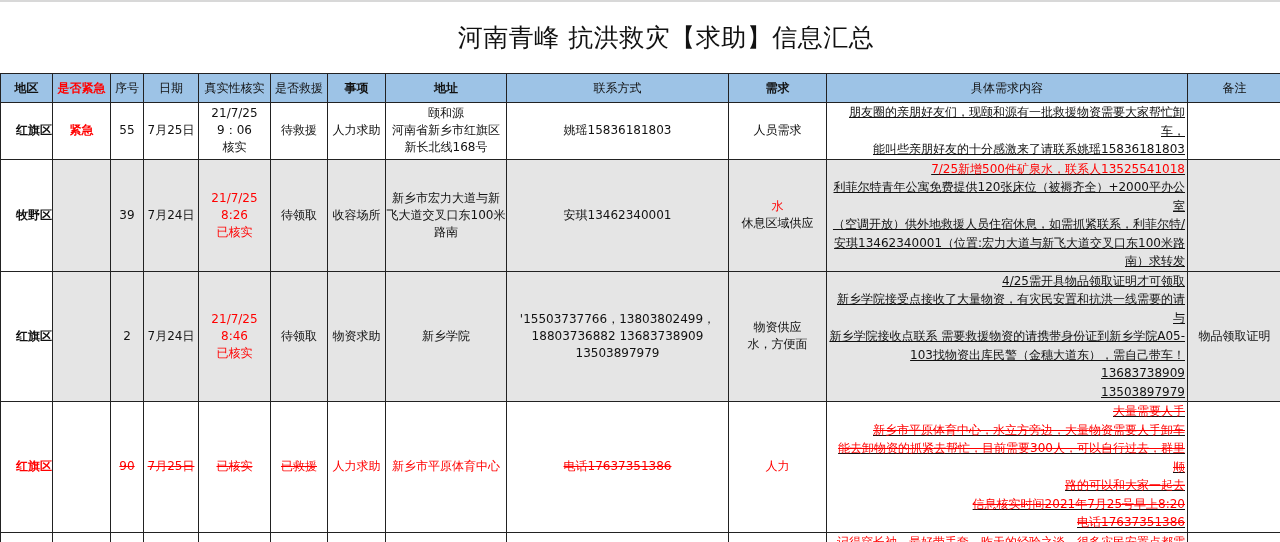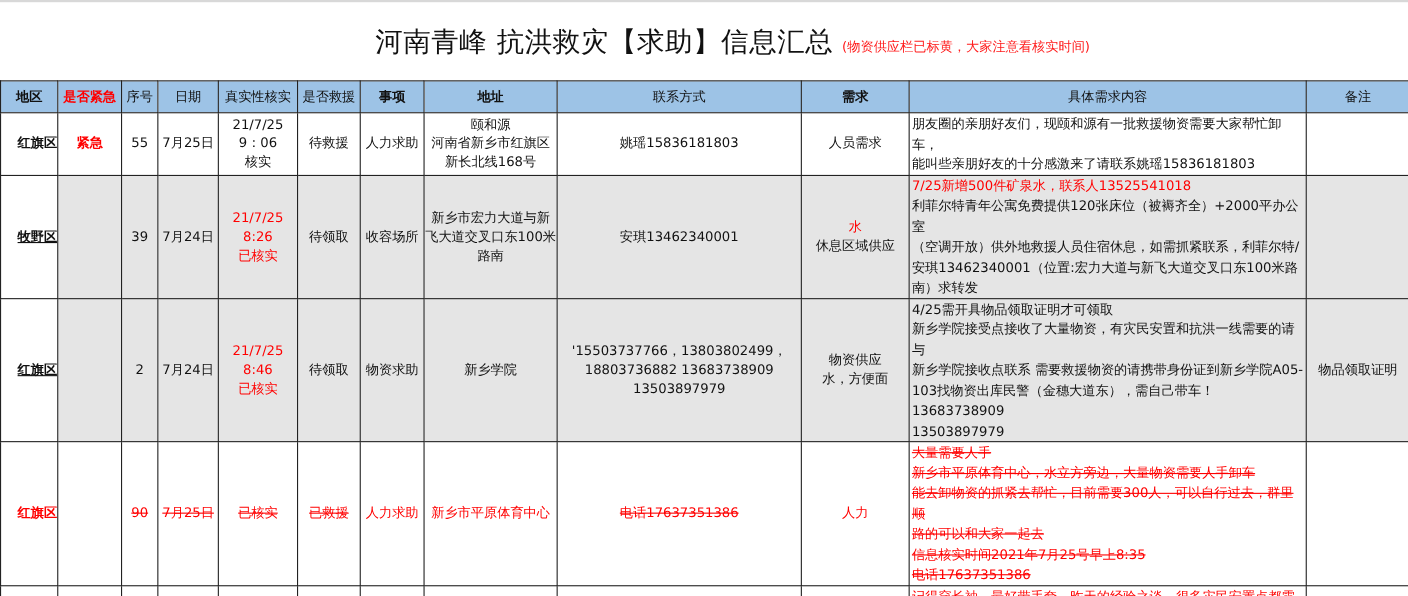--- a/index.html
+++ b/index.html
@@ -13,35 +13,34 @@
   table { position: absolute; left: 0; top: 73px; border-collapse: collapse; table-layout: fixed; width: 1280px; }
   td, th { border: 1px solid #222; font-size: 12px; text-align: center; vertical-align: middle; line-height: 17px; overflow: hidden; }
   th { background: #9dc3e6; font-weight: normal; height: 29px; }
   th.bold { font-weight: bold; }
   th.red { color: #ff0000; font-weight: bold; }
   .yellow td { background: #e5e5e5; }
   td.region { font-weight: bold; text-align: right; }
   td.urgent { color: #ff0000; font-weight: bold; }
   td.bold { font-weight: normal; }
   td.redtxt { color: #ff0000; }
-  td.detail { text-align: left; padding: 0 2px; line-height: 18.5px; }
+  td.detail { text-align: right; padding: 0 2px; line-height: 18.5px; text-decoration: underline; }
   .strike { text-decoration: line-through; color: #ff0000; }
   .red { color: #ff0000; }
   .bold { font-weight: bold; }
   .block { display: block; }
-  td.white { background: #ffffff !important; text-decoration: underline; }
+  td.white { background: #ffffff !important; }
 </style>
 </head>
 <body>
 
 <div class="topline"></div>
 <div class="title-bar">
   <div class="title-wrap">
     <span class="title">河南青峰 抗洪救灾【求助】信息汇总</span>
-    <span class="subtitle">(物资供应栏已标黄，大家注意看核实时间)</span>
   </div>
 </div>
 
 <table>
   <colgroup>
     <col style="width:52px">
       <col style="width:58px">
       <col style="width:33px">
       <col style="width:55px">
     <col style="width:72px">
@@ -170,21 +169,21 @@
       <td><span class="strike">已救援</span></td>
       <td class="bold red">人力求助</td>
       <td class="bold red">新乡市平原体育中心</td>
       <td><span class="strike">电话17637351386</span></td>
       <td class="bold red">人力</td>
       <td class="detail">
         <span class="block"><span class="strike">大量需要人手</span></span>
         <span class="block"><span class="strike">新乡市平原体育中心，水立方旁边，大量物资需要人手卸车</span></span>
         <span class="block"><span class="strike">能去卸物资的抓紧去帮忙，目前需要300人，可以自行过去，群里顺</span></span>
         <span class="block"><span class="strike">路的可以和大家一起去</span></span>
-        <span class="block"><span class="strike">信息核实时间2021年7月25号早上8:35</span></span>
+        <span class="block"><span class="strike">信息核实时间2021年7月25号早上8:20</span></span>
         <span class="block"><span class="strike">电话17637351386</span></span>
       </td>
       <td></td>
     </tr>
 
     <tr style="height:110px">
       <td class="region red">红旗区</td>
       <td></td>
       <td></td>
       <td></td>

